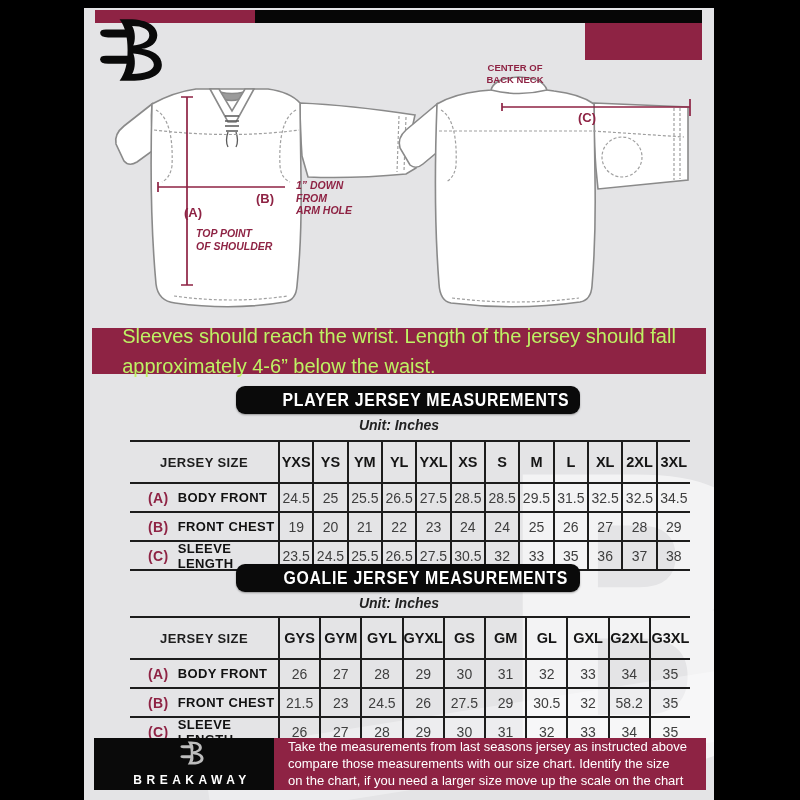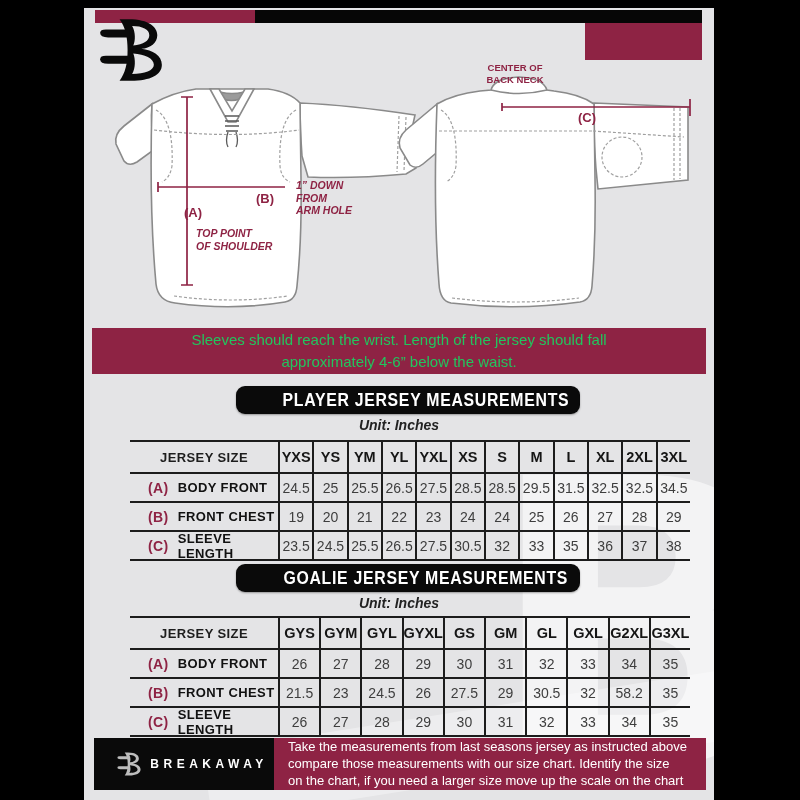--- a/index.html
+++ b/index.html
@@ -28,44 +28,44 @@
   
   .dlabel{color:#8E2344;font-weight:bold;z-index:2;}
   .dkey{font-size:13px;}
   .ddesc{font-style:italic;font-size:10.5px;line-height:1.2;white-space:pre-line;}
   .cbn{font-size:9.5px;line-height:1.25;text-align:center;
        white-space:pre-line;width:92px;}
 
   
   .note{left:8px;top:320px;width:614px;height:46px;background:#8E2344;display:flex;
         align-items:center;justify-content:center;}
-  .note div{color:#22c55e;font-size:15px;line-height:1.5;text-align:center;white-space:pre-line;}
+  .note div{color:#bef264;font-size:20px;line-height:1.5;text-align:left;white-space:pre-line;}
 
   
   .sec{left:152px;top:378px;width:308px;height:28px;background:#0a0a0a;border-radius:9px;
        display:flex;align-items:center;justify-content:center;box-shadow:0 1px 2px rgba(0,0,0,.35);padding-left:36px;}
   .sec span{color:#fff;font-weight:bold;font-size:18px;letter-spacing:.8px;
        transform:scaleX(.88);white-space:nowrap;}
   .unit{width:630px;text-align:center;font-size:14px;font-weight:bold;font-style:italic;color:#222;}
 
   
   .mtable{left:46px;width:560px;display:flex;flex-direction:column;}
   .trow{display:grid;border-top:2px solid #1c1c1c;}
   .trow:last-child{border-bottom:2px solid #1c1c1c;}
   .cell{display:flex;align-items:center;justify-content:center;box-sizing:border-box;height:27px;}
-  .trow.head .cell{height:30px;}
+  .trow.head .cell{height:40px;}
   .size-cell{border-left:2px solid #1c1c1c;font-weight:bold;font-size:14.5px;color:#151515;}
   .val-cell{border-left:2px solid #1c1c1c;font-size:14px;color:#3E3E3E;}
   .label-cell{justify-content:center;font-size:13px;font-weight:600;color:#1d1d1d;letter-spacing:.4px;}
   .row-label{justify-content:flex-start;padding-left:18px;font-size:13px;font-weight:bold;color:#111;}
   .row-label .key{color:#8E2344;font-size:14px;font-weight:bold;margin-right:9px;}
 
   
   .foot-black{left:10px;top:730px;width:196px;height:52px;background:#0a0a0a;display:flex;
-       align-items:center;justify-content:center;gap:8px;}
+       align-items:center;justify-content:center;gap:8px;flex-direction:column;}
   .brand{color:#fff;font-size:12px;font-weight:bold;letter-spacing:4.5px;}
   .foot-maroon{left:190px;top:730px;width:432px;height:52px;background:#8E2344;display:flex;
        align-items:flex-end;}
   .foot-maroon div{color:#fff;font-size:13px;line-height:1.3;padding-left:14px;white-space:pre-line;}
 
   svg{display:block;}
   .jersey-svg{pointer-events:none;}
 </style>
 </head>
 <body>

